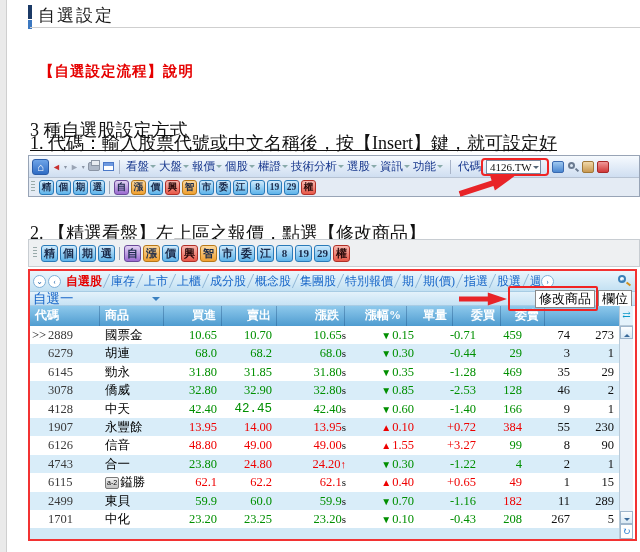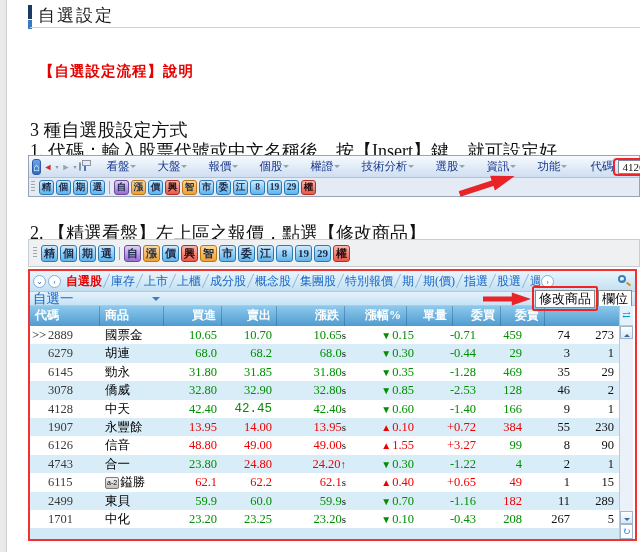--- a/index.html
+++ b/index.html
@@ -12,39 +12,39 @@
   .title-bars { position:absolute; left:28px; top:5px; width:4px; }
   .title-bars .b1 { width:4px; height:14px; background:#1b3a66; }
   .title-bars .b2 { width:4px; height:9px; background:#3c78c0; margin-top:1px; }
   .doc-title { position:absolute; left:38px; top:4px; font-size:17px; color:#1a1a1a; letter-spacing:2px; }
   .divider { position:absolute; left:30px; top:27px; width:610px; border-top:1px solid #cfcfcf; }
   .doc-heading { position:absolute; left:39px; top:62px; font-size:14.5px; font-weight:bold; color:#e60000;
                  font-family:"Liberation Serif","DejaVu Serif",serif; letter-spacing:1px; }
   .doc-line { position:absolute; left:30px; font-size:18px; color:#111;
               font-family:"Liberation Serif","DejaVu Serif",serif; }
   #line-methods { top:118px; }
-  #line-step1 { top:139px;text-decoration:underline; }
+  #line-step1 { top:131px;text-decoration:underline; }
   #line-step2 { top:221px; }
 
   
   .shot1 { position:absolute; left:28px; top:155px; width:612px; height:42px; border:1px solid #98a4b6; background:#e8eef6; }
   .tb-row1 { height:22px; display:flex; align-items:center; gap:3px; padding:0 3px;
              background:linear-gradient(#f6fafe,#cfdef1); border-bottom:1px solid #b6c2d2;
              font-family:"Liberation Serif","DejaVu Serif",serif; font-size:11.5px; color:#16368c; white-space:nowrap; }
   .home-btn { width:17px; height:16px; border-radius:3px; background:linear-gradient(#6ea4e8,#2f6cc4); border:1px solid #2a5ca8;
               color:#fff; font-size:11px; line-height:14px; text-align:center; }
   .nav-glyph { font-size:9px; }
   .red-g { color:#c83030; } .gray-g { color:#9aa4b4; }
   .mini-drop { font-size:6px; color:#8a94a4; }
   .printer-icon { width:12px; height:9px; background:#aeb8c8; border:1px solid #8a94a4; border-radius:2px; position:relative; }
   .printer-icon::after { content:""; position:absolute; left:2px; top:-3px; width:7px; height:4px; background:#e8ecf2; border:1px solid #8a94a4; }
   .window-icon { width:11px; height:9px; border:1px solid #4a78c8; background:#fff; }
   .window-icon::after { content:""; display:block; height:3px; background:#6e9ae0; }
   .vsep { width:1px; height:14px; background:#a8b4c8; margin:0 2px; }
-  .menu-item { margin:0 10px; position:relative; padding-right:8px; cursor:default;text-align:right; }
+  .menu-item { margin:0 1px; position:relative; padding-right:8px; cursor:default;text-align:right; }
   .menu-item::after { content:""; position:absolute; right:1px; top:6px; border:3px solid transparent; border-top-color:#8aa; }
   .code-label { margin-left:2px; }
   .code-wrap { position:relative; margin-left:2px; }
   .code-input { width:62px; height:15px; background:#fff; border:1px solid #7a8aa0; font-size:11px; padding:0 8px 0 3px;
                 font-family:"Liberation Serif","DejaVu Serif",serif; color:#111; position:relative; }
   .code-input .dd { position:absolute; right:1px; top:5px; border:3px solid transparent; border-top-color:#567; }
   .red-frame { position:absolute; left:-5px; top:-3px; right:-8px; bottom:-3px; border:2px solid #f02424; border-radius:4px; pointer-events:none; }
   .tbi { width:12px; height:12px; border-radius:2px; }
   .tbi-blue { background:linear-gradient(#9ec8f0,#4a86d0); border:1px solid #3a6ab0; }
   .tbi-tan  { background:linear-gradient(#f0d8a8,#c89850); border:1px solid #a07838; }
@@ -89,21 +89,21 @@
   .zoom-icon .plus { position:absolute; left:4px; top:3px; font-size:7px; color:#3a80b8; }
   .zoom-icon .handle { position:absolute; left:9px; top:9px; width:5px; height:2px; background:#d09020; transform:rotate(40deg); }
 
   .filter-row { height:14px; display:flex; align-items:center; background:linear-gradient(#e4f2fb,#c6e2f4);
                 border-bottom:1px solid #a8cce4; padding:0 3px; }
   .watchlist-name { font-size:13.5px; color:#1766c8; }
   .wl-dd { margin-left:78px; border:4px solid transparent; border-top-color:#3a80c0; margin-top:4px; }
   .right-cluster { margin-left:auto; display:flex; align-items:center; }
   .panel-btn { background:#fff; border:1px solid #8a8a8a; font-size:13px; color:#000; padding:0 3px; height:18px;
                line-height:16px; font-family:"Liberation Serif","DejaVu Serif",serif; }
-  .modify-wrap { position:relative; margin-right:3px; }
+  .modify-wrap { position:relative; margin-right:3px;padding-left:24px; }
   .modify-wrap .red-frame { left:-3px; top:-3px; right:-3px; bottom:-3px; border-radius:2px; }
 
   .table-wrap { flex:1; display:flex; }
   .table-main { width:589px; display:flex; flex-direction:column; }
   .thead { height:20px; display:flex; background:linear-gradient(#8ec9ec,#4f9cd0); color:#fff; font-weight:bold;
            font-size:12px; align-items:center; }
   .thead .hc { border-right:1px solid rgba(20,70,120,.35); height:100%; line-height:19px; }
   .tbody { flex:1; background:#d3e9f6; }
   .trow { height:18.4px; display:flex; font-size:12.5px; line-height:18px; }
   .trow.even { background:#fff; } .trow.odd { background:#d9edf9; }

